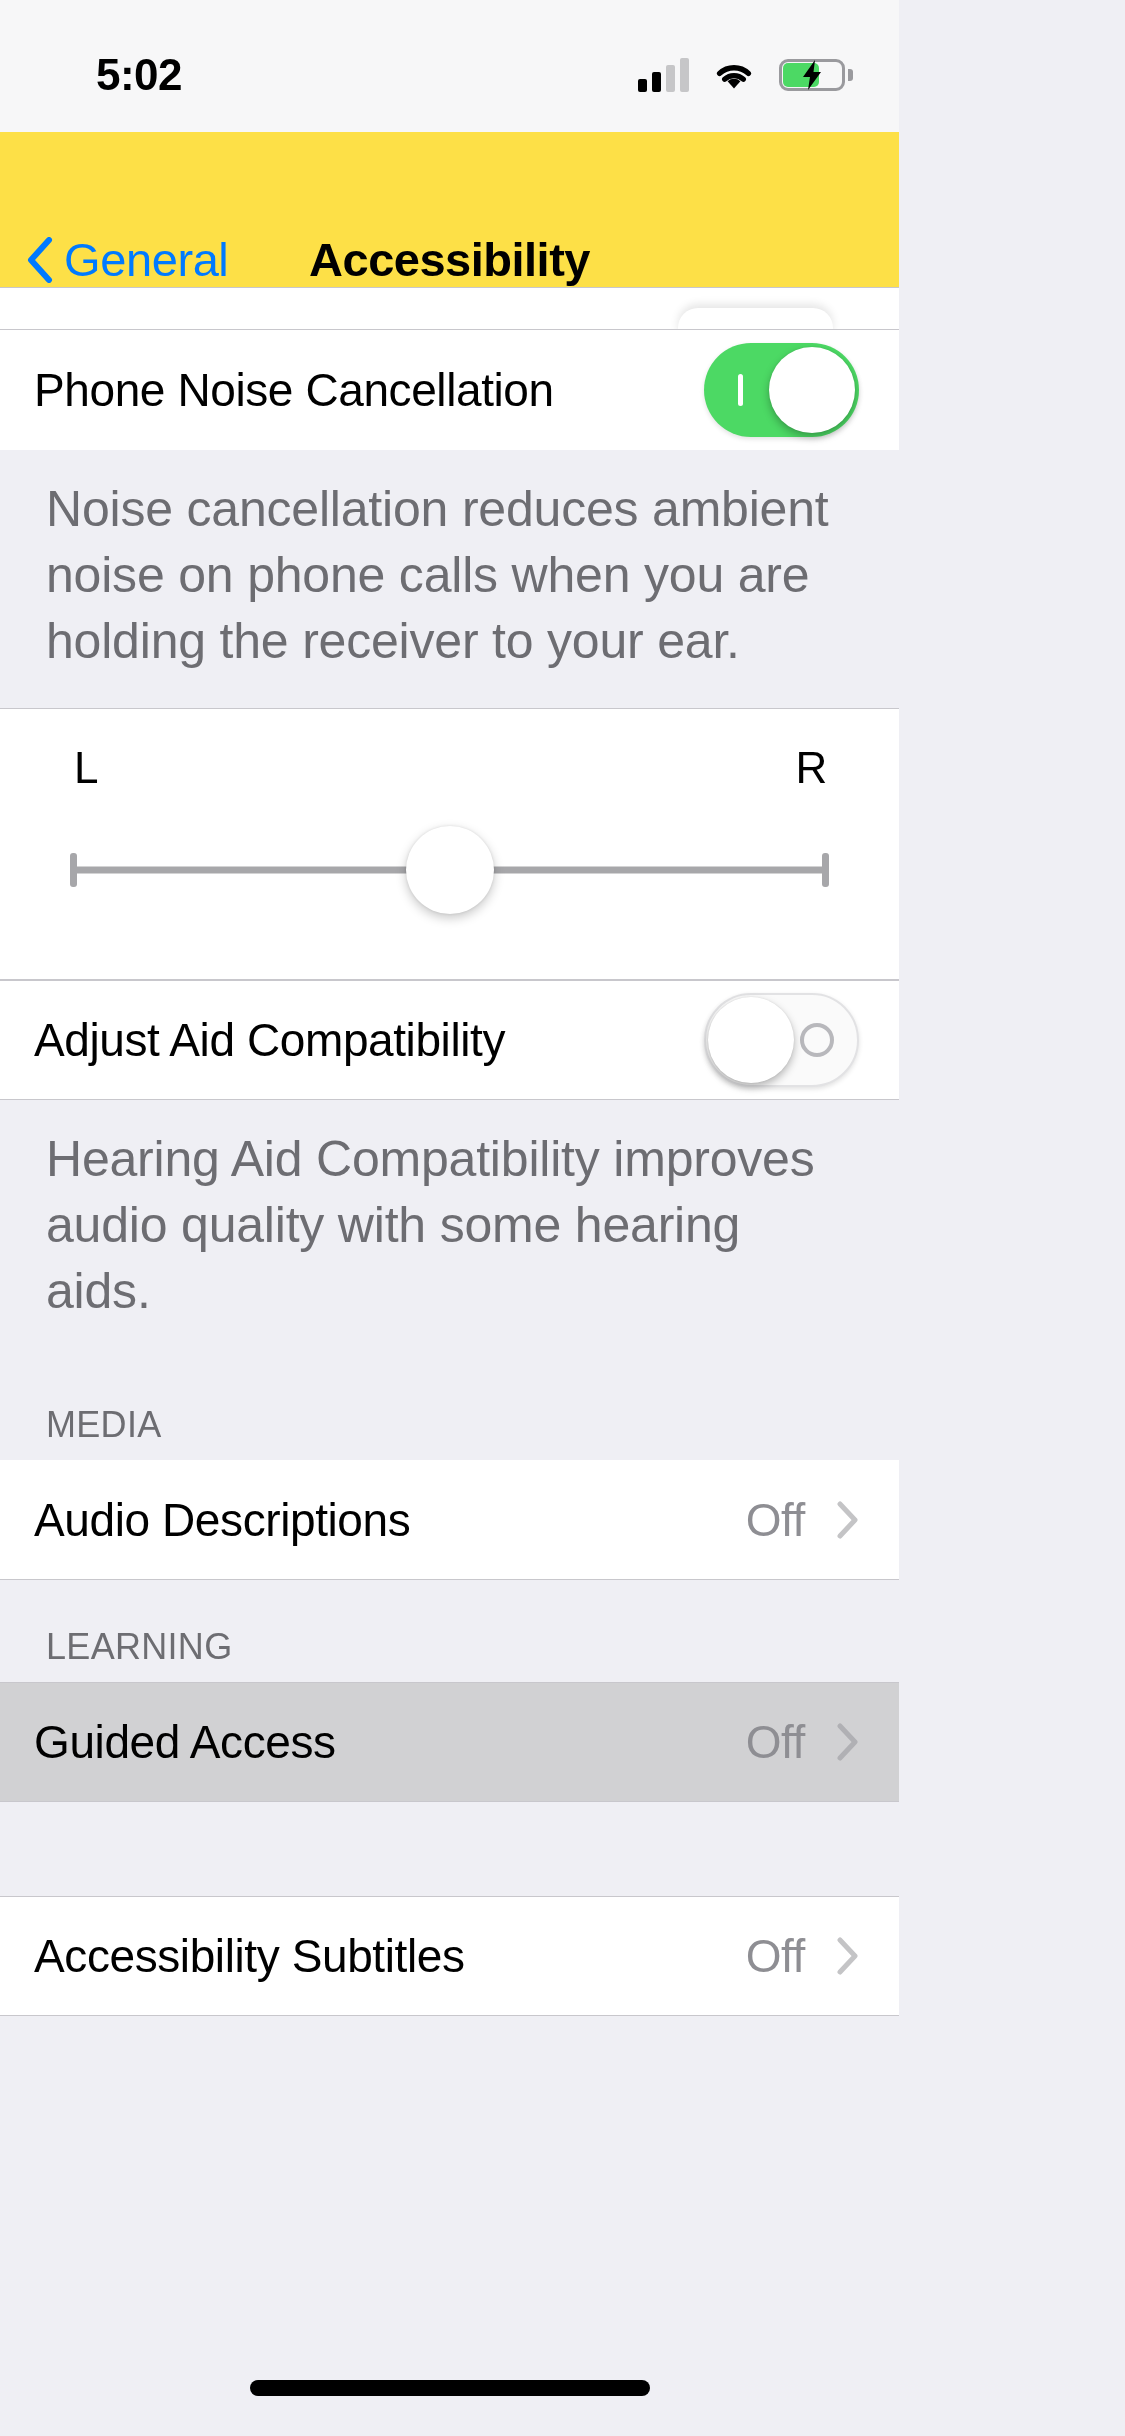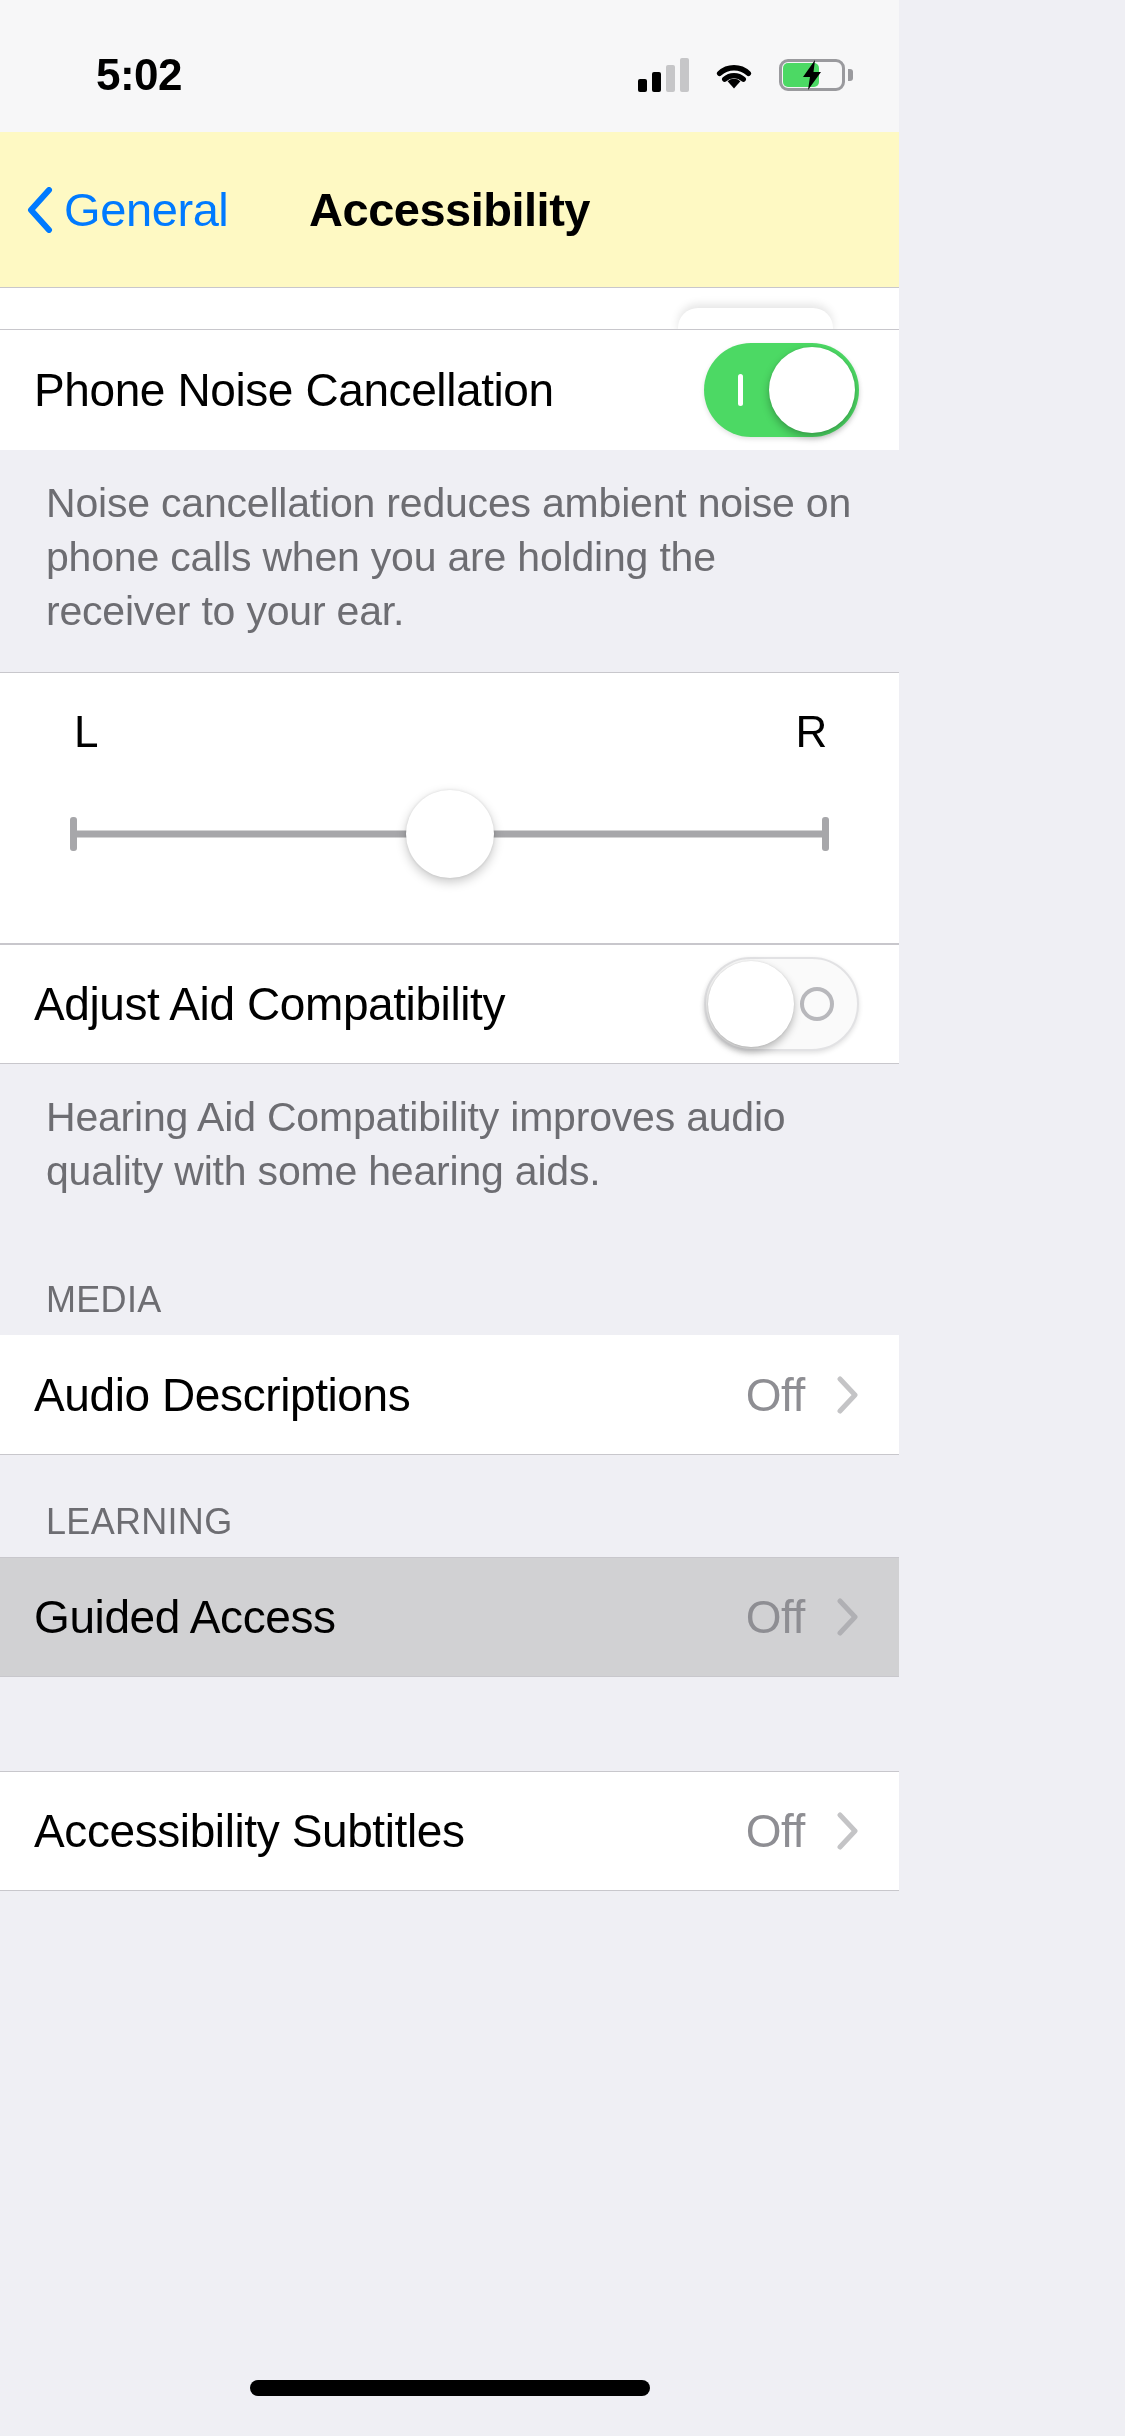--- a/index.html
+++ b/index.html
@@ -47,22 +47,22 @@
     position:absolute; left:4px; top:4px; bottom:4px; width:55%;
     background:#4CD964; border-radius:5px;
   }
   .battery .bolt{
     position:absolute; left:50%; top:50%; transform:translate(-50%,-50%);
     width:26px; height:30px;
   }
 
   
   .navbar{
-    position:relative; height:156px; background:#fef9c3;
-    display:flex; align-items:center;
+    position:relative; height:156px; background:#fde047;
+    display:flex; align-items:flex-end;
     border-bottom:1px solid #C8C7CC;
   }
   .nav-back{
     display:flex; align-items:center; gap:10px;
     margin-left:26px; color:#007AFF; cursor:pointer;
   }
   .nav-back .chev{ width:28px; height:46px; display:block; }
   .nav-back span{ font-size:47px; color:#007AFF; letter-spacing:-0.4px; }
   .nav-title{
     position:absolute; left:0; right:0; text-align:center;
@@ -127,21 +127,21 @@
     background:#FFFFFF; border-radius:3px;
   }
   .switch .mark-off{
     position:absolute; right:25px; top:30px; width:34px; height:34px;
     border:4px solid #B8B8BC; border-radius:50%;
   }
 
   
   .footer-note{
     background:#EFEFF4; padding:26px 46px 34px 46px;
-    font-size:41px; line-height:1.32; color:#6D6D72; letter-spacing:-0.2px;
+    font-size:50px; line-height:1.32; color:#6D6D72; letter-spacing:-0.2px;
   }
   .section-header{
     background:#EFEFF4; padding:46px 46px 14px 46px;
     font-size:36px; color:#6D6D72; letter-spacing:0.3px;
   }
   .gap{ background:#EFEFF4; }
 
   
   .slider-row{ position:relative; background:#FFFFFF; padding:34px 70px 54px 70px; }
   .slider-lr{

